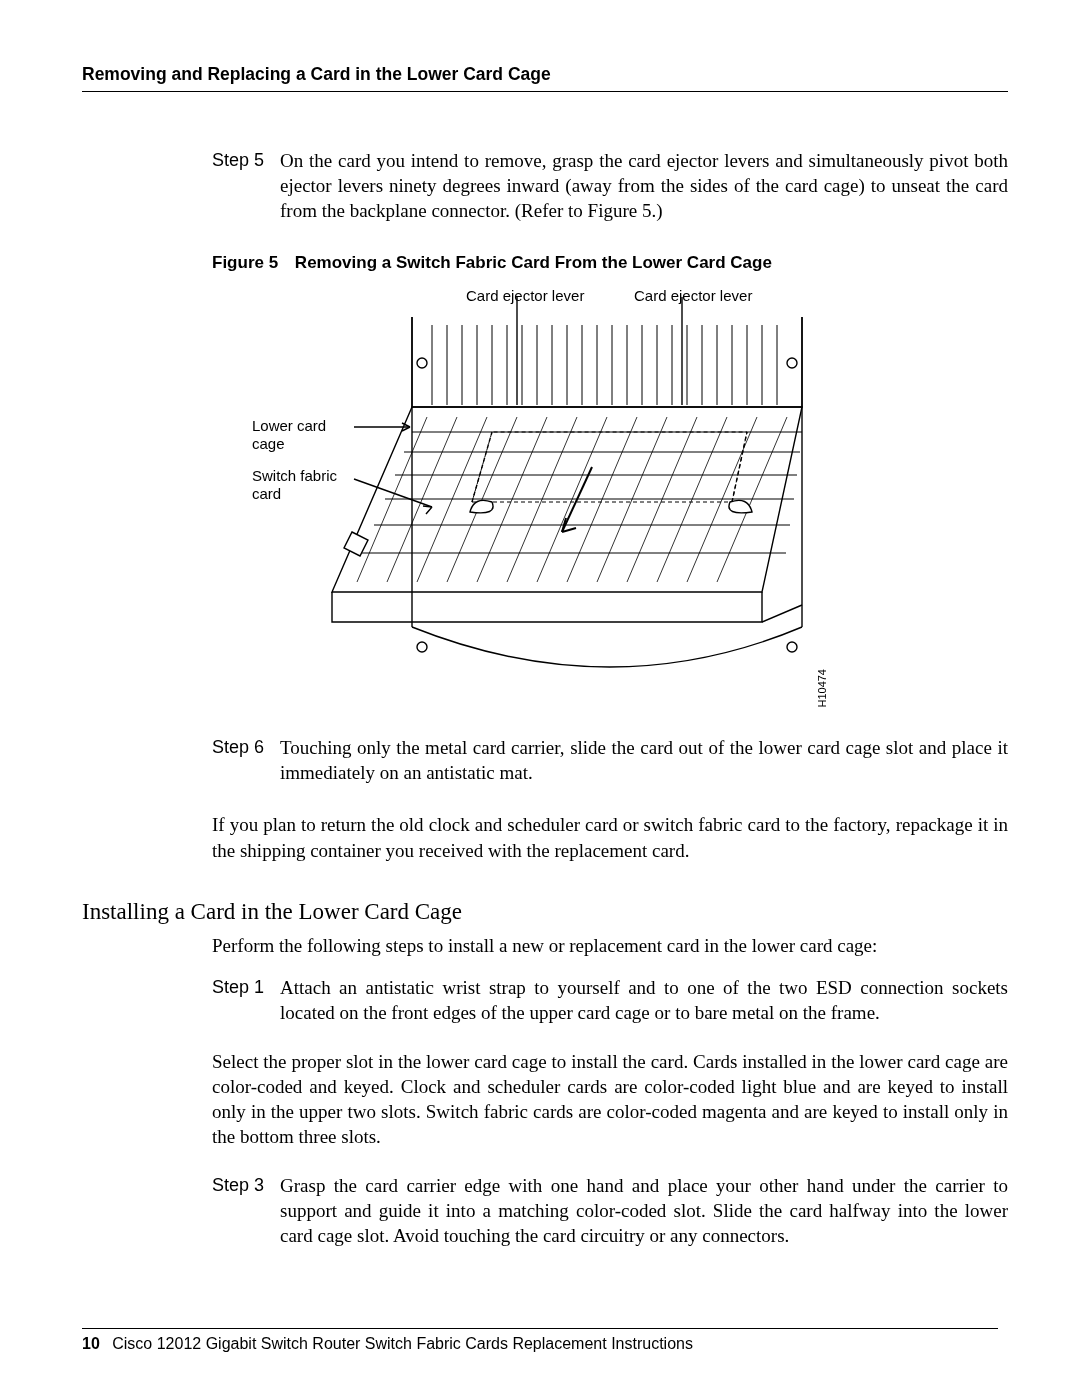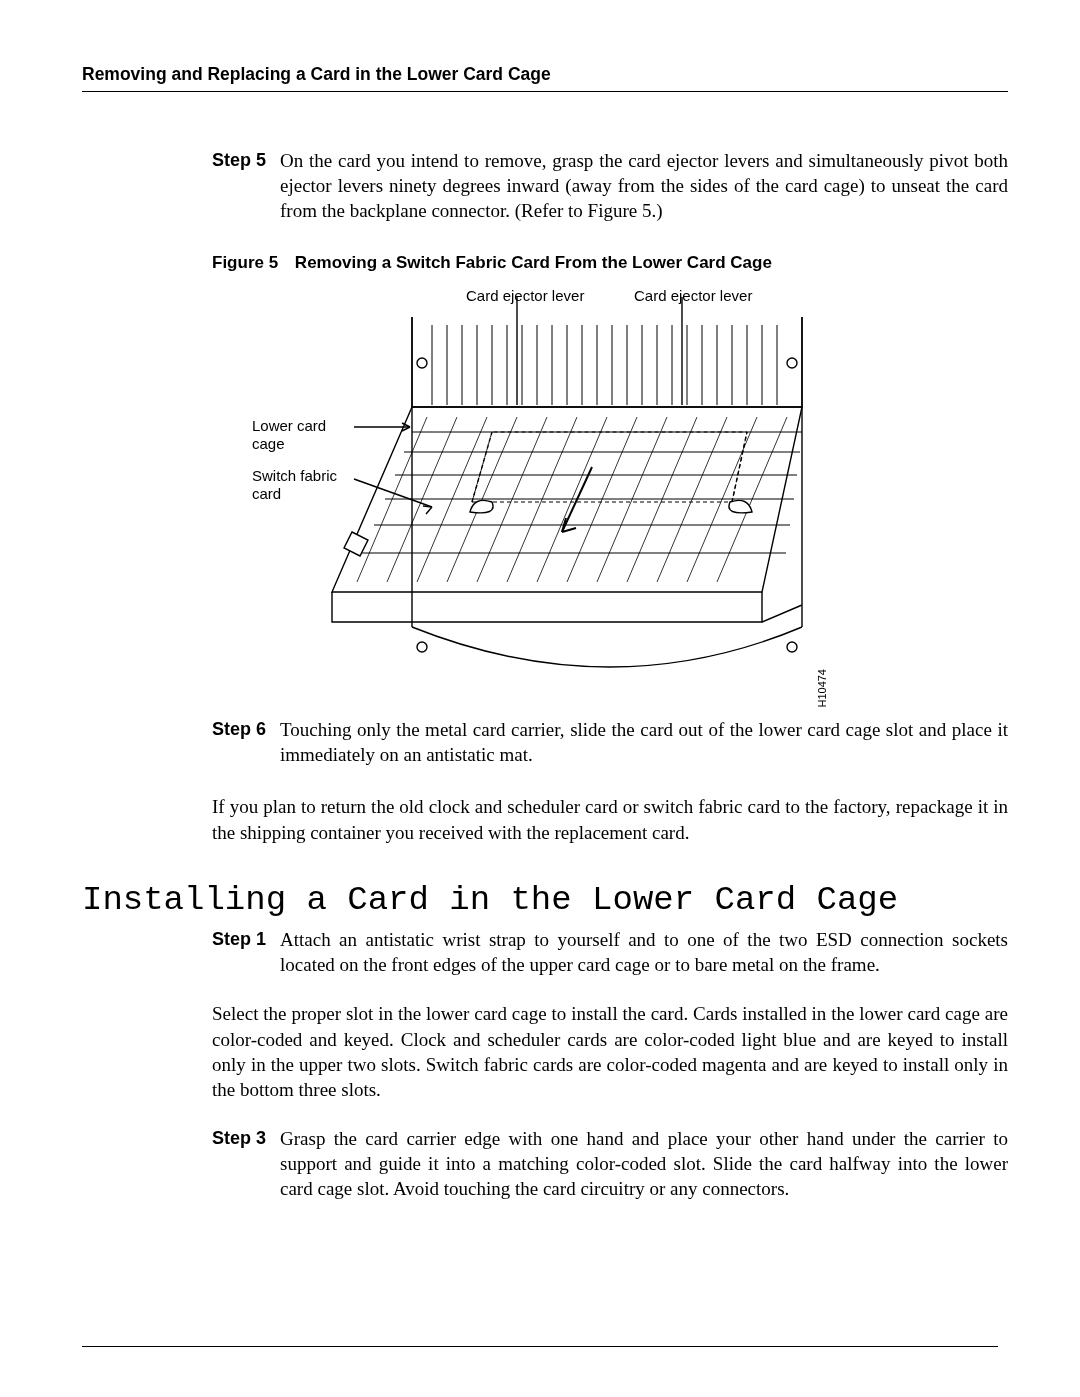--- a/index.html
+++ b/index.html
@@ -28,21 +28,21 @@
     margin: 0 0 56px 0;
   }
   .step-row {
     display: flex;
     margin-left: 130px;
     margin-bottom: 24px;
   }
   .step-label {
     flex: 0 0 68px;
     font-family: Arial, Helvetica, sans-serif;
-    font-weight: bold;
+    font-weight: normal;
     font-size: 18px;
     padding-top: 2px;
     white-space: nowrap;
   }
   .step-text {
     flex: 1;
     font-size: 19px;
     line-height: 1.32;
     text-align: justify;
   }
@@ -82,22 +82,22 @@
     writing-mode: vertical-rl;
     transform: rotate(180deg);
   }
   .body-para {
     margin: 27px 0 36px 130px;
     font-size: 19px;
     line-height: 1.34;
     text-align: justify;
   }
   .section-head {
-    font-family: Liberation Mono, monospace;
-    font-size: 34px;
+    font-family: Liberation Serif, serif;
+    font-size: 23px;
     margin: 18px 0 8px 0;
   }
   .footer {
     position: absolute;
     left: 82px;
     right: 82px;
     bottom: 44px;
   }
   .footer-rule {
     border: none;
@@ -235,38 +235,43 @@
         <g stroke-width="2">
           <path d="M330 180 L300 245"></path>
           <path d="M300 245 l14 -4 m-14 4 l4 -14"></path>
         </g>
 
         <path d="M90 245 l16 8 l-8 16 l-16 -8 z" fill="#fff"></path>
       </g>
     </svg>
   </div>
 
-  <div class="step-row" style="">
+  <div class="step-row" style="margin-top:18px;">
     <div class="step-label">Step 6</div>
     <div class="step-text">Touching only the metal card carrier, slide the card out of the lower card cage slot and place it immediately on an antistatic mat.</div>
   </div>
 
   <div class="body-para">If you plan to return the old clock and scheduler card or switch fabric card to the factory, repackage it in the shipping container you received with the replacement card.</div>
 
   <div class="section-head">Installing a Card in the Lower Card Cage</div>
+  <div class="body-para" style="margin-top:4px; margin-bottom:16px;">Perform the following steps to install a new or replacement card in the lower card cage:</div>
 
   <div class="step-row">
     <div class="step-label">Step 1</div>
     <div class="step-text">Attach an antistatic wrist strap to yourself and to one of the two ESD connection sockets located on the front edges of the upper card cage or to bare metal on the frame.</div>
   </div>
   <div class="step-row">
     <div class="step-text">Select the proper slot in the lower card cage to install the card. Cards installed in the lower card cage are color-coded and keyed. Clock and scheduler cards are color-coded light blue and are keyed to install only in the upper two slots. Switch fabric cards are color-coded magenta and are keyed to install only in the bottom three slots.</div>
   </div>
   <div class="step-row">
     <div class="step-label">Step 3</div>
     <div class="step-text">Grasp the card carrier edge with one hand and place your other hand under the carrier to support and guide it into a matching color-coded slot. Slide the card halfway into the lower card cage slot. Avoid touching the card circuitry or any connectors.</div>
   </div>
 
   <div class="footer">
     <hr class="footer-rule">
+    <div class="footer-text">
+      <span class="pg">10</span>
+      <span>Cisco 12012 Gigabit Switch Router Switch Fabric Cards Replacement Instructions</span>
+    </div>
   </div>
 
 </div>
 
 </body></html>

